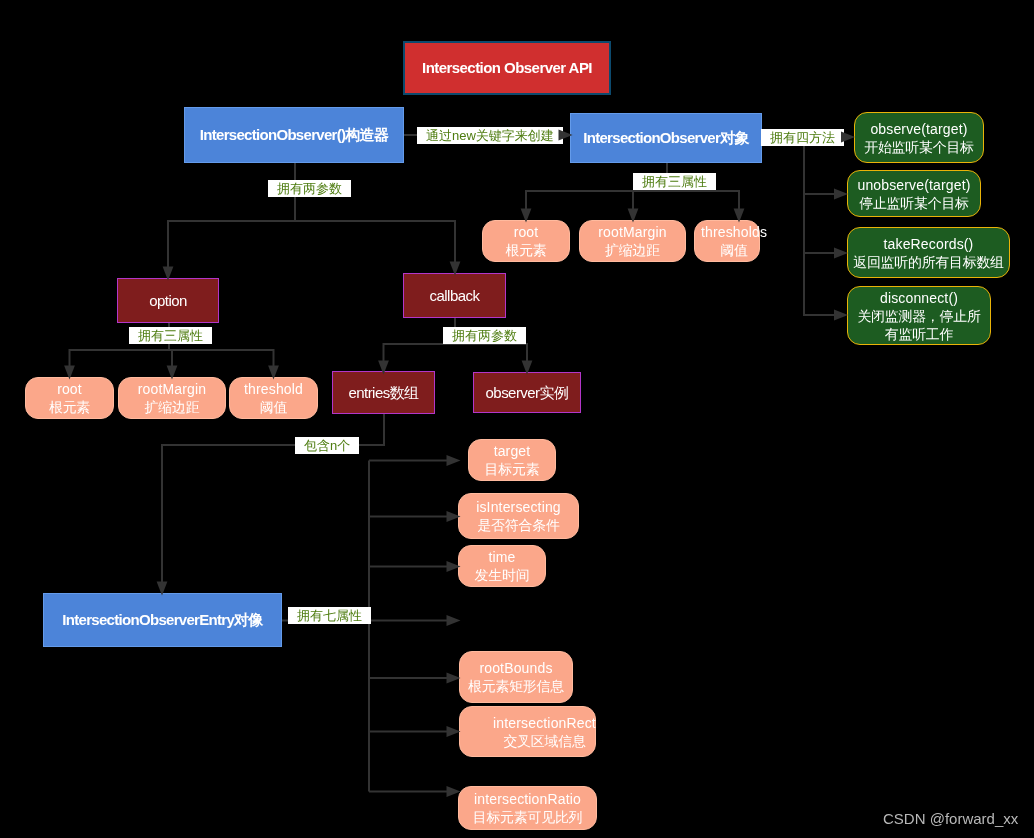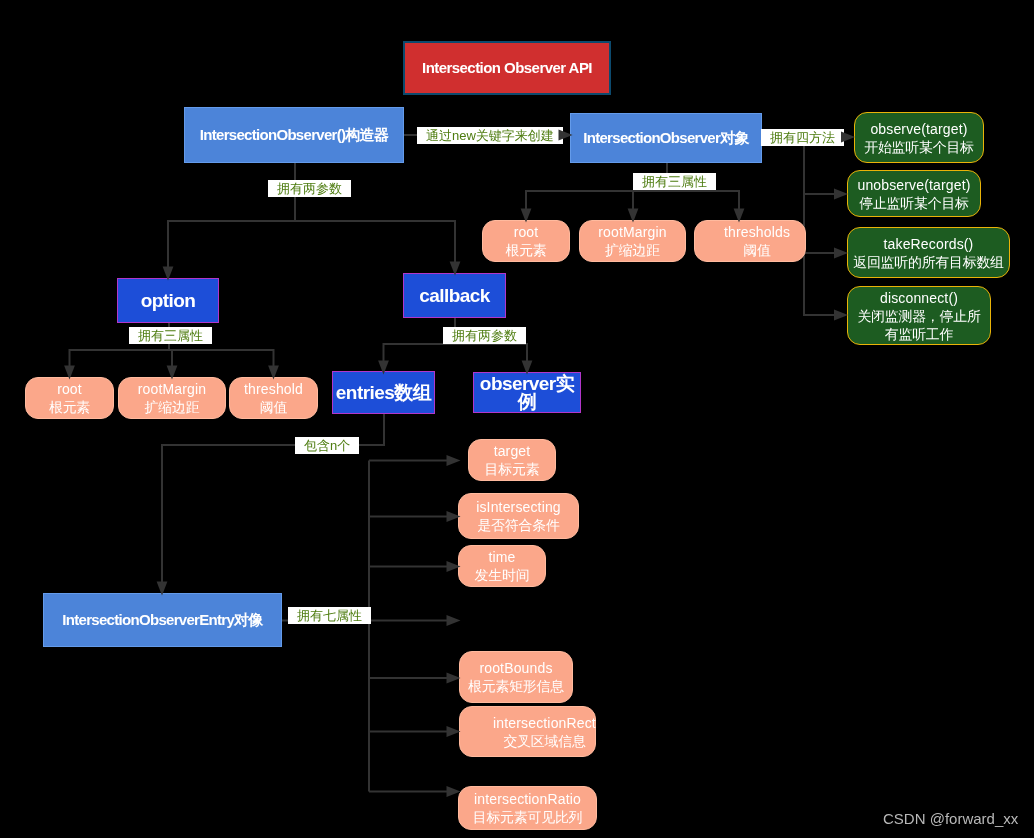--- a/index.html
+++ b/index.html
@@ -9,21 +9,21 @@
   .node,.lbl,.wm{will-change:transform;}
   svg.edges{position:absolute;left:0;top:0;width:1034px;height:838px;}
   svg.heads{position:absolute;left:0;top:0;width:1034px;height:838px;pointer-events:none;z-index:5;}
   .ln{fill:none;stroke:#333333;stroke-width:2;}
   .ah{fill:#333333;stroke:none;}
   .node{position:absolute;display:flex;align-items:center;justify-content:center;
         text-align:center;color:#fff;box-sizing:border-box;line-height:18px;}
   .nl{display:flex;flex-direction:column;align-items:center;justify-content:center;}
   .n-red{background:#d02f2f;border:2px solid #0c4a6e;font-size:15px;font-weight:bold;letter-spacing:-0.55px;margin-top:16px;}
   .n-blue{background:#4c84d9;border:1px solid #649bea;font-size:15px;font-weight:bold;letter-spacing:-0.7px;}
-  .n-purple{background:#1d4ed8;border:1px solid #b236c9;font-size:19px;font-weight:bold;letter-spacing:-0.55px;}
+  .n-purple{background:#7f1d1d;border:1px solid #b236c9;font-size:15px;font-weight:normal;letter-spacing:-0.55px;}
   .n-green{background:#1d5c21;border:1px solid #eab308;border-radius:13px;font-size:14px;letter-spacing:0.15px;}
   .n-salmon{background:#fba78a;border:1px solid #ffba9e;border-radius:13px;font-size:14px;letter-spacing:0.15px;}
   .n-green .td,.n-salmon .td{font-size:13.9px;letter-spacing:-0.2px;}
   .lbl{position:absolute;background:#fff;color:#4d7c0f;font-size:13px;white-space:nowrap;
        line-height:17px;box-sizing:border-box;text-align:center;padding:0 9px;}
   .wm{position:absolute;left:883px;top:810px;color:#b8b8b8;font-size:15px;}
 </style>
 </head>
 <body>
 
@@ -134,21 +134,21 @@
         <span class="tn">root</span>
         <span class="td">根元素</span>
       </div>
     </div>
     <div class="node n-salmon" style="left:579px;top:220px;width:107px;height:42px;">
       <div class="nl">
         <span class="tn">rootMargin</span>
         <span class="td">扩缩边距</span>
       </div>
     </div>
-    <div class="node n-salmon" style="left:694px;top:220px;width:112px;height:42px;padding-left:14px;">
+    <div class="node n-salmon" style="left:694px;top:220px;width:66px;height:42px;padding-left:14px;">
       <div class="nl">
         <span class="tn">thresholds</span>
         <span class="td">阈值</span>
       </div>
     </div>
     <div class="node n-salmon" style="left:25px;top:377px;width:89px;height:42px;">
       <div class="nl">
         <span class="tn">root</span>
         <span class="td">根元素</span>
       </div>

